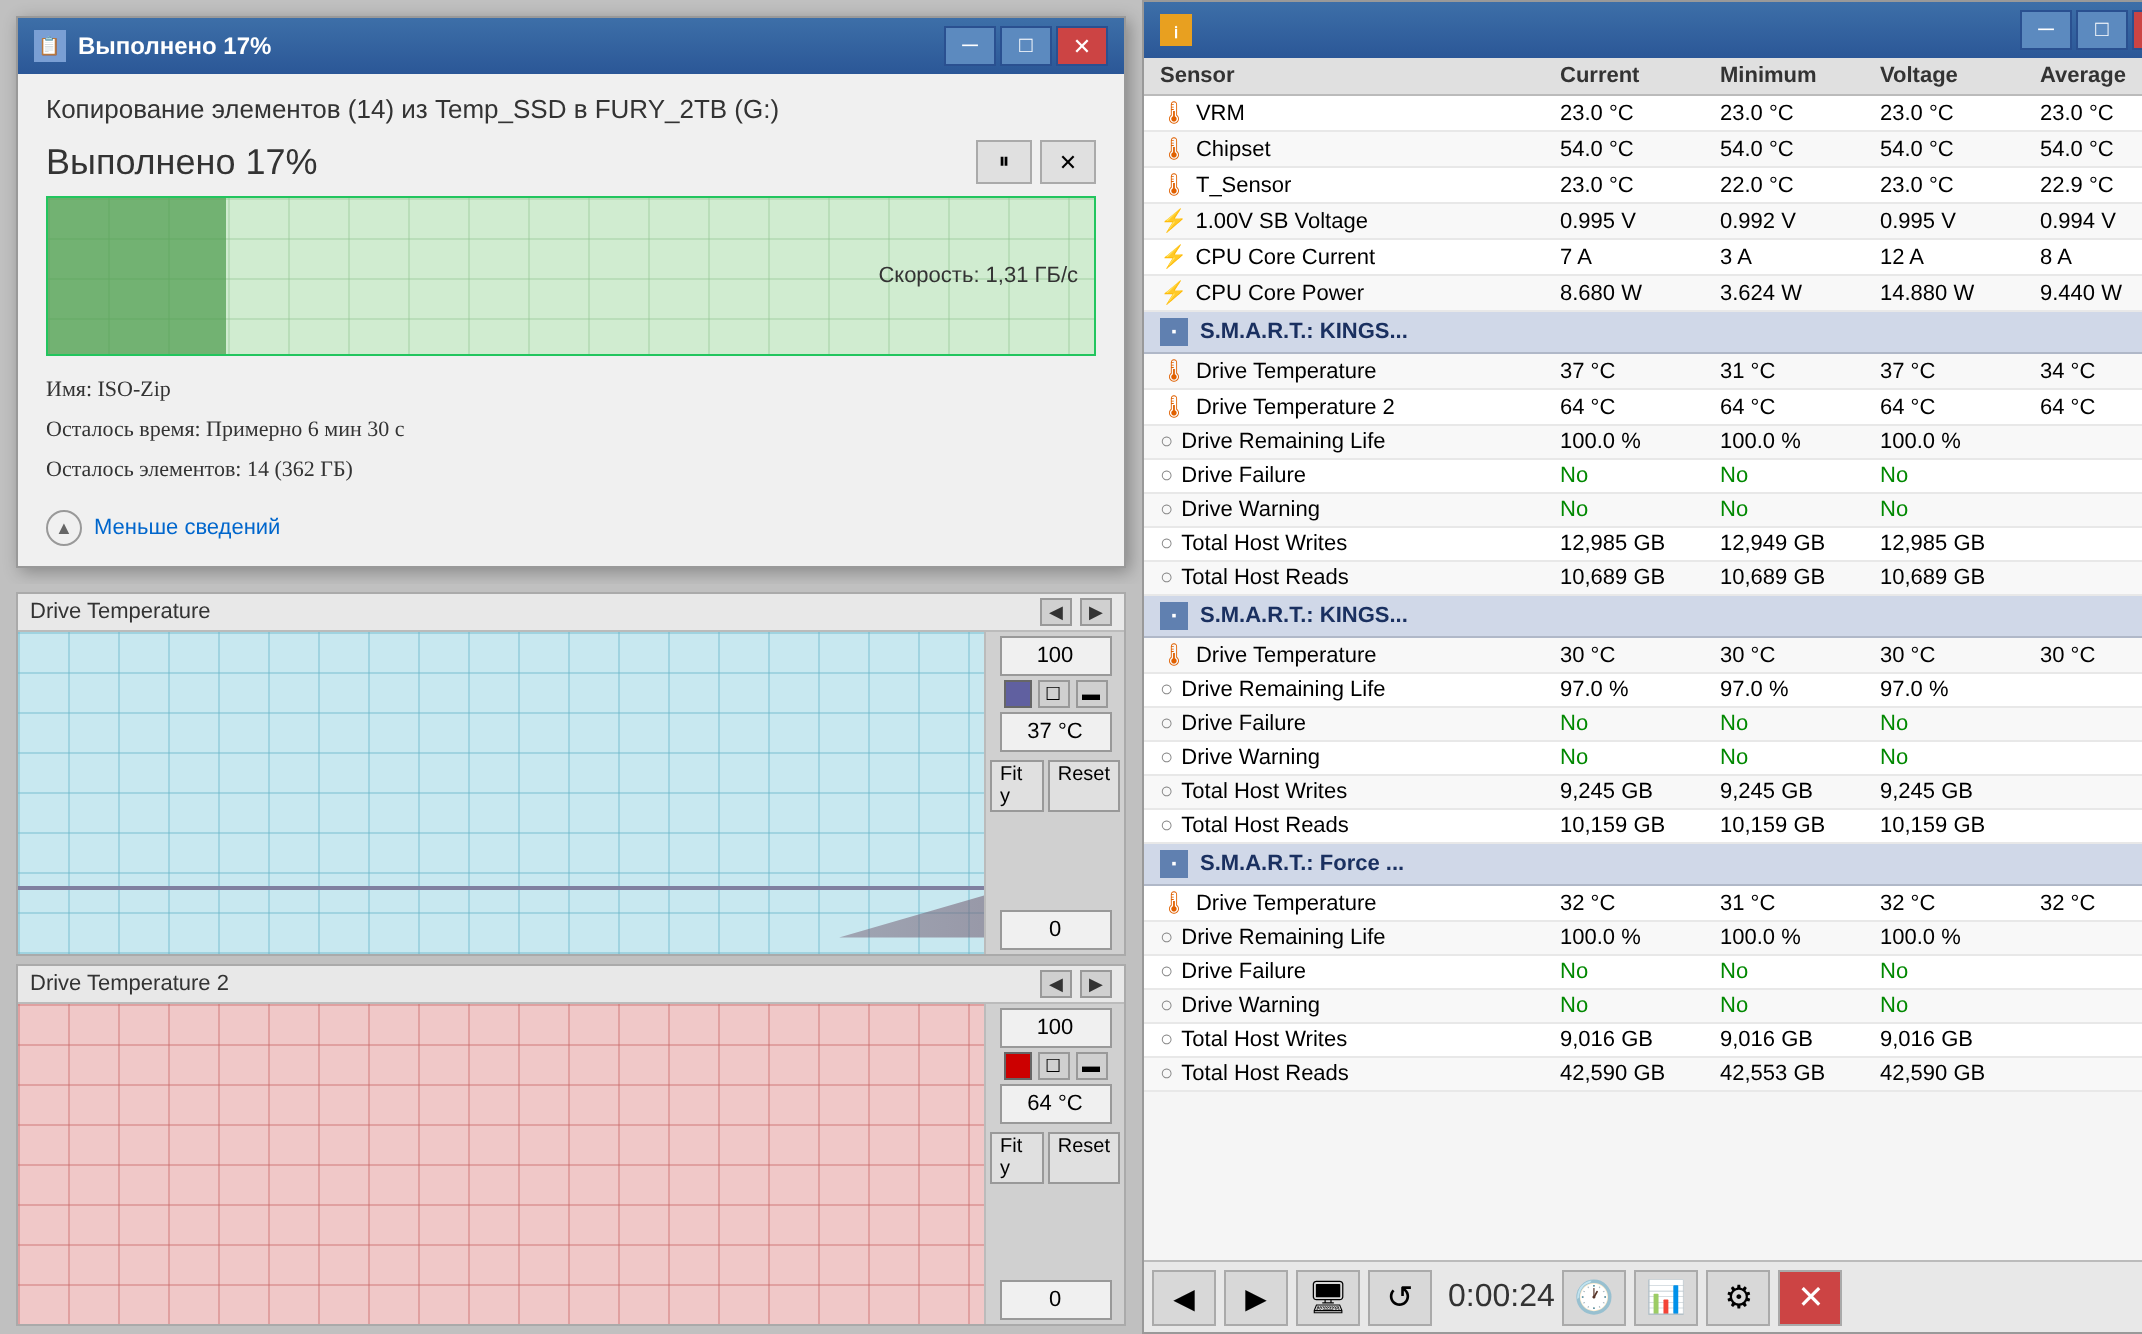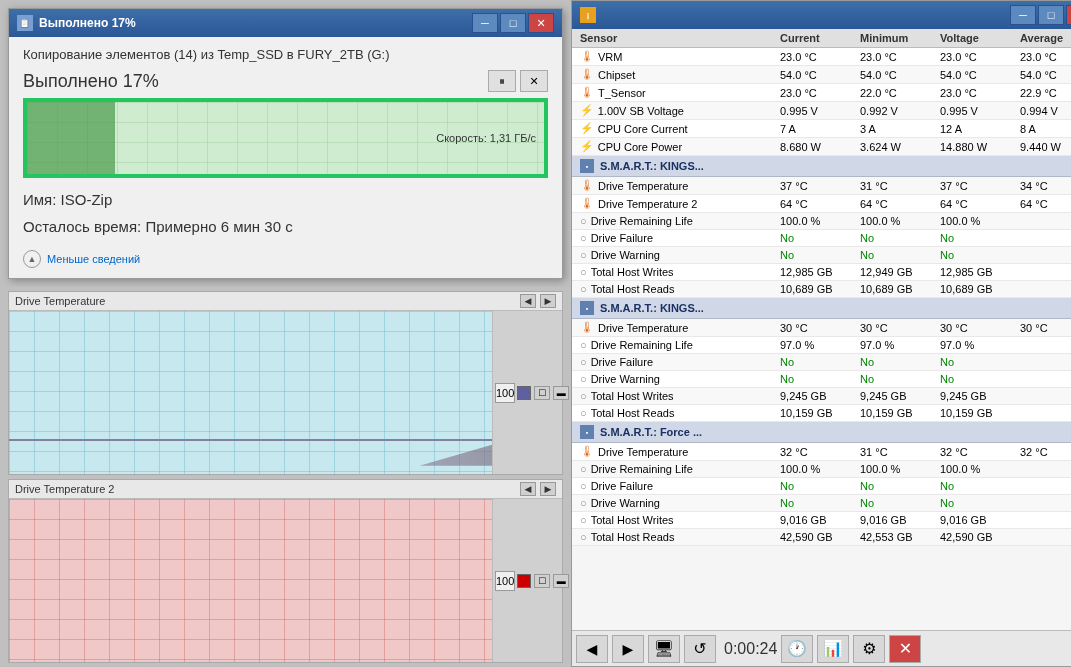--- a/index.html
+++ b/index.html
@@ -108,21 +108,21 @@
       border: 1px solid #aaa;
       display: flex;
       align-items: center;
       justify-content: center;
       font-size: 11px;
       cursor: pointer;
     }
 
     .progress-bar-container {
       background: #d0ecd0;
-      border: 4px solid #22c55e;
+      border: 1px solid #22c55e;
       height: 80px;
       position: relative;
       margin-bottom: 4px;
       overflow: hidden;
     }
     .progress-bar-grid {
       position: absolute;
       top: 0; left: 0; right: 0; bottom: 0;
       background-image: 
         linear-gradient(to right, rgba(150,200,150,0.4) 1px, transparent 1px),
@@ -142,23 +142,24 @@
       position: absolute;
       right: 8px;
       top: 50%;
       transform: translateY(-50%);
       font-size: 11px;
       color: #333;
     }
 
     .dialog-info {
       margin-top: 8px;
-      font-size: 15px;
+      font-size: 11px;
       color: #333;
       line-height: 1.8;
+      font-family: Liberation Serif, serif;
     }
 
     .details-toggle {
       display: flex;
       align-items: center;
       gap: 6px;
       margin-top: 10px;
       cursor: pointer;
       color: #0066cc;
       font-size: 11px;
@@ -259,21 +260,21 @@
       bottom: 5%;
       left: 0;
       right: 0;
       height: 30px;
       background: linear-gradient(to right, transparent 0%, rgba(120,100,120,0.6) 100%);
       clip-path: polygon(0 100%, 85% 100%, 100% 30%, 100% 100%);
     }
     .chart-sidebar {
       width: 70px;
       display: flex;
-      flex-direction: row;
+      flex-direction: column;
       align-items: center;
       padding: 2px;
       gap: 2px;
       background: #d0d0d0;
       border-left: 1px solid #bbb;
     }
     .chart-value-box {
       background: #f0f0f0;
       border: 1px solid #999;
       width: 56px;
@@ -472,20 +473,21 @@
         </div>
       </div>
       <div class="progress-bar-container">
         <div class="progress-bar-grid"></div>
         <div class="progress-bar-fill" style="width:17%"></div>
         <span class="progress-speed">Скорость: 1,31 ГБ/с</span>
       </div>
       <div class="dialog-info">
         <div>Имя: ISO-Zip</div>
         <div>Осталось время:  Примерно 6 мин 30 с</div>
+        <div>Осталось элементов: 14 (362 ГБ)</div>
       </div>
       <div class="details-toggle">
         <div class="chevron">▲</div>
         <span>Меньше сведений</span>
       </div>
     </div>
   </div>
 
   <div class="charts-area">
 

